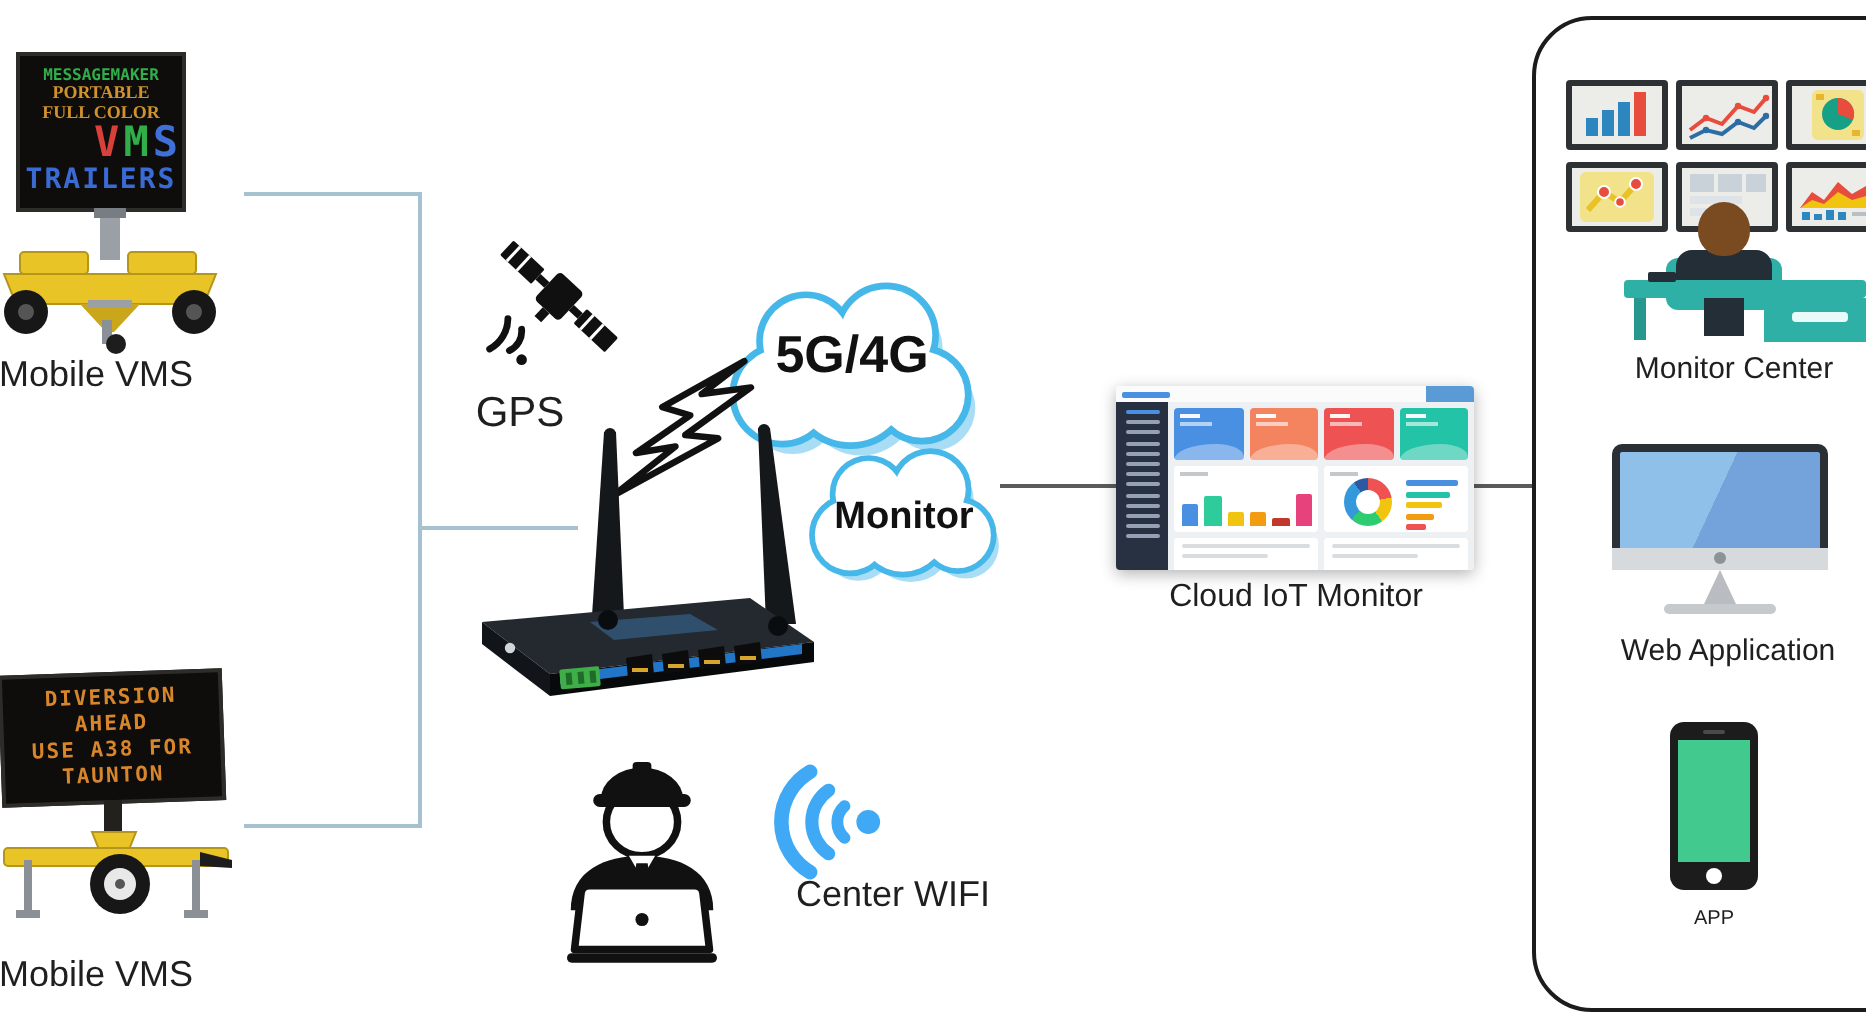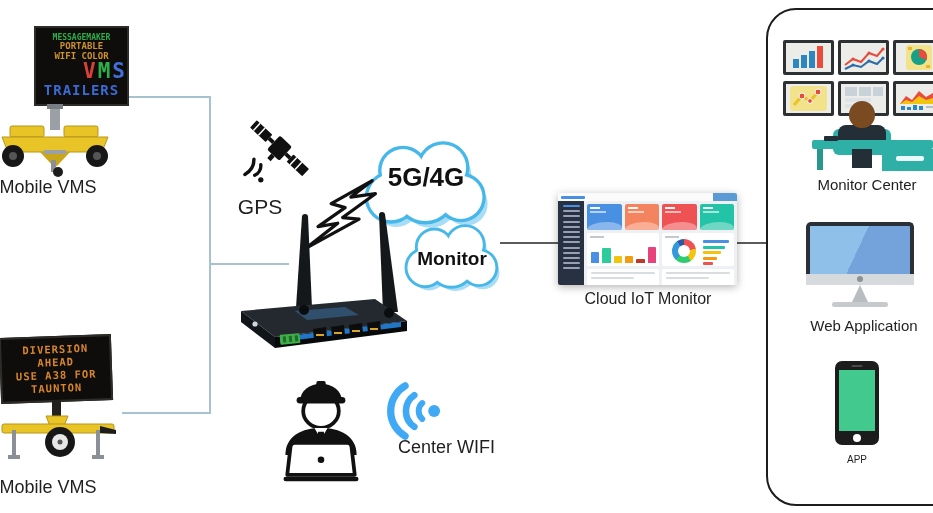--- a/index.html
+++ b/index.html
@@ -9,21 +9,21 @@
   .label{color:#1f1f1f;text-align:center;white-space:nowrap;}
 
   
   .line-blue{background:#a6c2d0;}
   .line-gray{background:#5b5b5b;}
 
   
   .vms-display{background:#0e0d0b;border:2px solid #2e2c29;box-sizing:border-box;
     font-family:"DejaVu Sans Mono",monospace;font-weight:bold;text-align:center;
     display:flex;flex-direction:column;justify-content:center;line-height:1.05;}
-  .c-green{color:#2fae4a;} .c-amber{color:#cf922c;} .c-red{color:#d8403a;} .c-blue{color:#3f6fd8;}
+  .c-green{color:#2fae4a;} .c-amber{color:#cf922c;font-family:Liberation Serif, serif;} .c-red{color:#d8403a;} .c-blue{color:#3f6fd8;}
   .vms-big{font-size:21px;letter-spacing:2px;line-height:1;text-align:right;}
   .vms-trailers{font-size:14px;letter-spacing:1px;color:#3a6ad4;line-height:1.15;}
   .vms-line-sm{font-size:8px;letter-spacing:0;}
   .vms-line-md{font-size:9px;}
   .amber-display div{color:#d8862c;font-size:10.5px;letter-spacing:1px;line-height:1.25;}
 
   
   .cloud-text{position:absolute;left:0;right:0;text-align:center;font-weight:bold;color:#111;}
 
   
@@ -90,24 +90,24 @@
 <body>
 
 <div class="abs line-blue" style="left:122px;top:96px;width:89px;height:2px;"></div>
 <div class="abs line-blue" style="left:209px;top:96px;width:2px;height:318px;"></div>
 <div class="abs line-blue" style="left:122px;top:412px;width:89px;height:2px;"></div>
 <div class="abs line-blue" style="left:209px;top:263px;width:80px;height:2px;"></div>
 <div class="abs line-gray" style="left:500px;top:242px;width:60px;height:2px;"></div>
 <div class="abs line-gray" style="left:736px;top:242px;width:31px;height:2px;"></div>
 
 <div class="abs" style="left:0;top:22px;width:110px;height:156px;">
-  <div class="vms-display abs" style="left:8px;top:4px;width:95px;height:80px;margin-left:26px;">
+  <div class="vms-display abs" style="left:8px;top:4px;width:85px;height:80px;">
     <div class="vms-line-sm c-green">MESSAGEMAKER</div>
     <div class="vms-line-md c-amber">PORTABLE</div>
-    <div class="vms-line-md c-amber">WIFI COLOR</div>
+    <div class="vms-line-md c-amber">FULL COLOR</div>
     <div class="vms-big"><span class="c-red">V</span><span class="c-green">M</span><span class="c-blue">S</span></div>
     <div class="vms-trailers">TRAILERS</div>
   </div>
   <svg class="abs" style="left:0;top:82px;" width="110" height="74" viewBox="0 0 110 74">
     <rect x="50" y="0" width="10" height="26" fill="#9aa0a6"></rect>
     <rect x="47" y="0" width="16" height="5" fill="#777d83"></rect>
     <rect x="10" y="22" width="34" height="11" rx="2" fill="#e9c427" stroke="#b5951a" stroke-width="1"></rect>
     <rect x="64" y="22" width="34" height="11" rx="2" fill="#e9c427" stroke="#b5951a" stroke-width="1"></rect>
     <polygon points="2,33 108,33 102,48 8,48" fill="#e9c427" stroke="#b5951a" stroke-width="1"></polygon>
     <circle cx="13" cy="52" r="11" fill="#171717"></circle>

